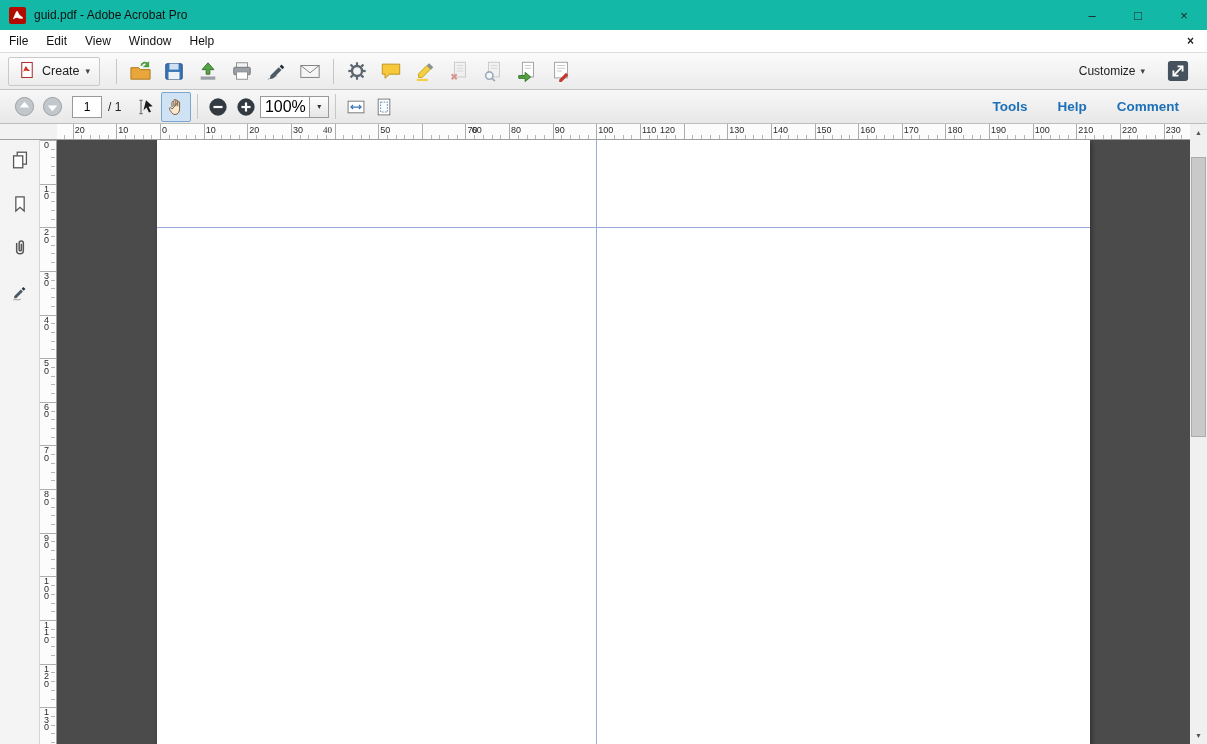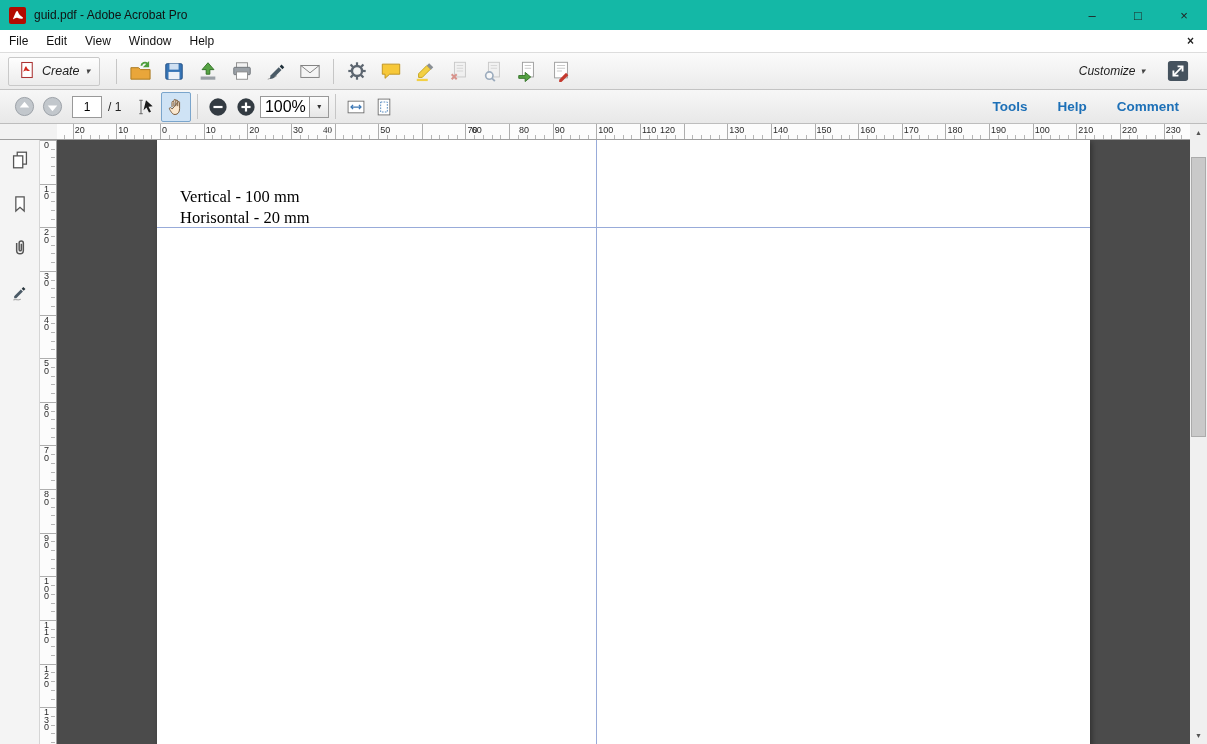--- a/index.html
+++ b/index.html
@@ -17,21 +17,21 @@
 
   
   .menubar{position:absolute;left:0;top:30px;width:100%;height:22px;background:#fff;
     display:flex;align-items:center;font-size:12px;color:#111;box-sizing:border-box;}
   .menu-item{padding:0 9px;height:100%;display:flex;align-items:center;}
   .menubar-close{margin-left:auto;padding:0 13px;font-weight:bold;font-size:12px;color:#222;}
 
   
   .toolbar{position:absolute;left:0;top:52px;width:100%;height:38px;box-sizing:border-box;
     background:linear-gradient(#fbfbfb,#ebebeb);border-top:1px solid #ddd;
-    border-bottom:1px solid #c3c3c3;display:flex;align-items:center;padding:0 8px;font-style:italic;}
+    border-bottom:1px solid #c3c3c3;display:flex;align-items:center;padding:0 8px;}
   .create-btn{display:flex;align-items:center;gap:6px;height:27px;padding:0 9px;
     border:1px solid #c9c9c9;border-radius:2px;background:linear-gradient(#fefefe,#ececec);
     font-size:12.5px;color:#222;margin-right:10px;}
   .caret{font-size:9px;color:#444;}
   .sep{width:1px;height:25px;background:#c6c6c6;margin:0 6px;}
   .tbtn{width:34px;height:30px;display:flex;align-items:center;justify-content:center;
     background:transparent;border:none;padding:0;}
   .dim{opacity:.5;}
   .toolbar-right{margin-left:auto;display:flex;align-items:center;gap:16px;padding-right:4px;}
   .customize{display:flex;align-items:center;gap:5px;font-size:12px;color:#222;}
@@ -343,21 +343,21 @@
       <div class="hnum" style="left: 235.908px;">30</div>
       <div class="htick" style="left: 277.544px;"></div>
       <div class="hnum" style="left: 266px; font-family: Liberation Serif, serif;">40</div>
       <div class="htick" style="left: 321.18px;"></div>
       <div class="hnum" style="left: 323.18px;">50</div>
       <div class="htick" style="left: 364.816px;"></div>
       <div class="hnum" style="left: 366.816px; padding-left: 48px;">60</div>
       <div class="htick" style="left: 408.452px;"></div>
       <div class="hnum" style="left: 410.452px;">70</div>
       <div class="htick" style="left: 452.088px;"></div>
-      <div class="hnum" style="left: 454.088px; padding-left: 8px;">80</div>
+      <div class="hnum" style="left: 454.088px;">80</div>
       <div class="htick" style="left: 495.724px;"></div>
       <div class="hnum" style="left: 497.724px;">90</div>
       <div class="htick" style="left: 539.36px;"></div>
       <div class="hnum" style="left: 541.36px;">100</div>
       <div class="htick" style="left: 582.996px;"></div>
       <div class="hnum" style="left: 584.996px;">110</div>
       <div class="htick" style="left: 626.632px;"></div>
       <div class="hnum" style="left: 603px;">120</div>
       <div class="htick" style="left: 670.268px;"></div>
       <div class="hnum" style="left: 672.268px;">130</div>
@@ -451,24 +451,20 @@
       <svg width="20" height="20" viewBox="0 0 24 24">
         <path d="M5 17l8-8 2.5 2.5-8 8H5z" fill="#4a5a66"></path>
         <path d="M14 8l2-2 2.5 2.5-2 2z" fill="#28343c"></path>
         <path d="M4 21.5c3.5-1.2 5.5 1 9-.8" stroke="#888" fill="none"></path>
       </svg>
     </button>
   </div>
 
   <div class="doc-area">
     <div class="page">
-      <div class="page-text">
-        <div>Vertical - 100 mm</div>
-        <div>Horisontal - 20 mm</div>
-      </div>
       <div class="hguide" style="top: 87.272px;"></div>
     </div>
     <div class="vguide" style="left: 539.36px;"></div>
   </div>
 
   <div class="scrollbar">
     <button class="sb-btn sb-up">▲</button>
     <div class="sb-thumb"></div>
     <button class="sb-btn sb-down">▼</button>
   </div>

